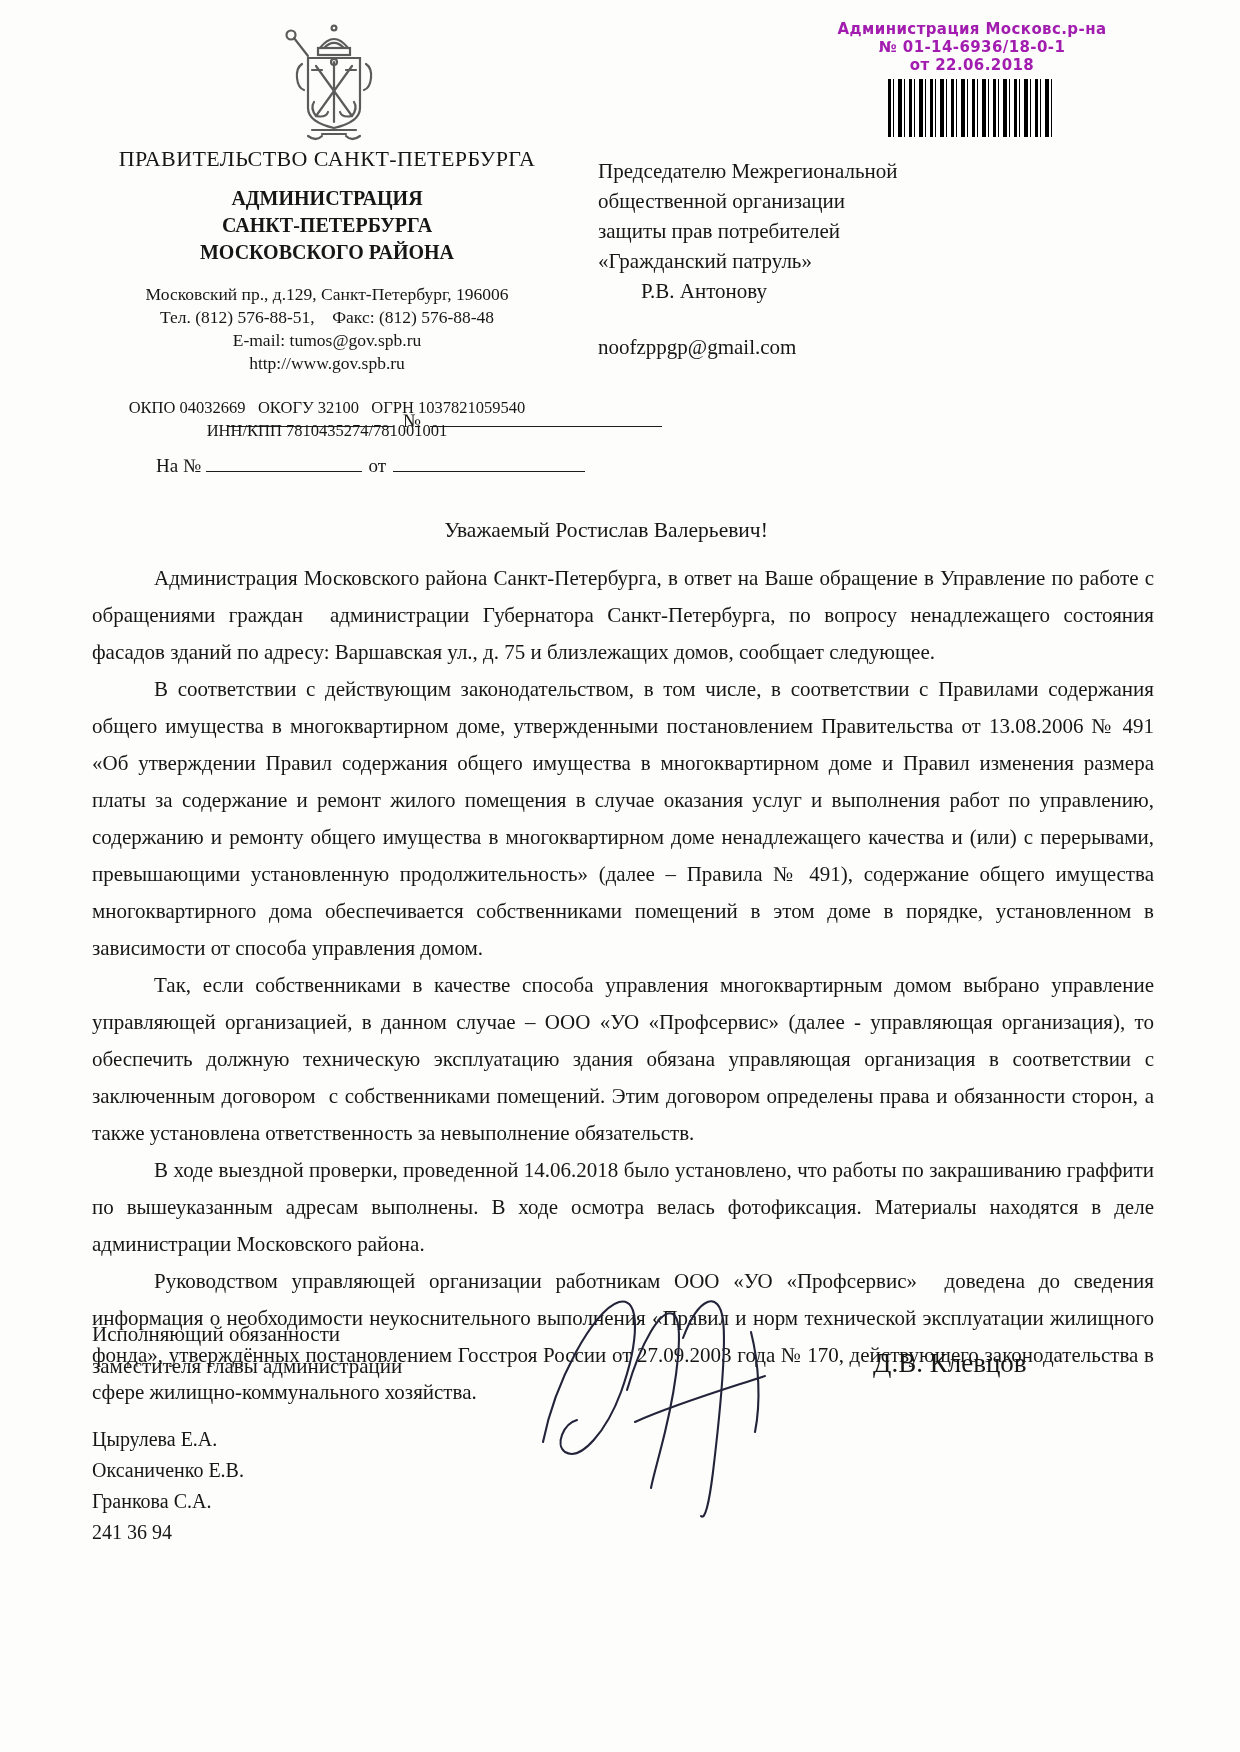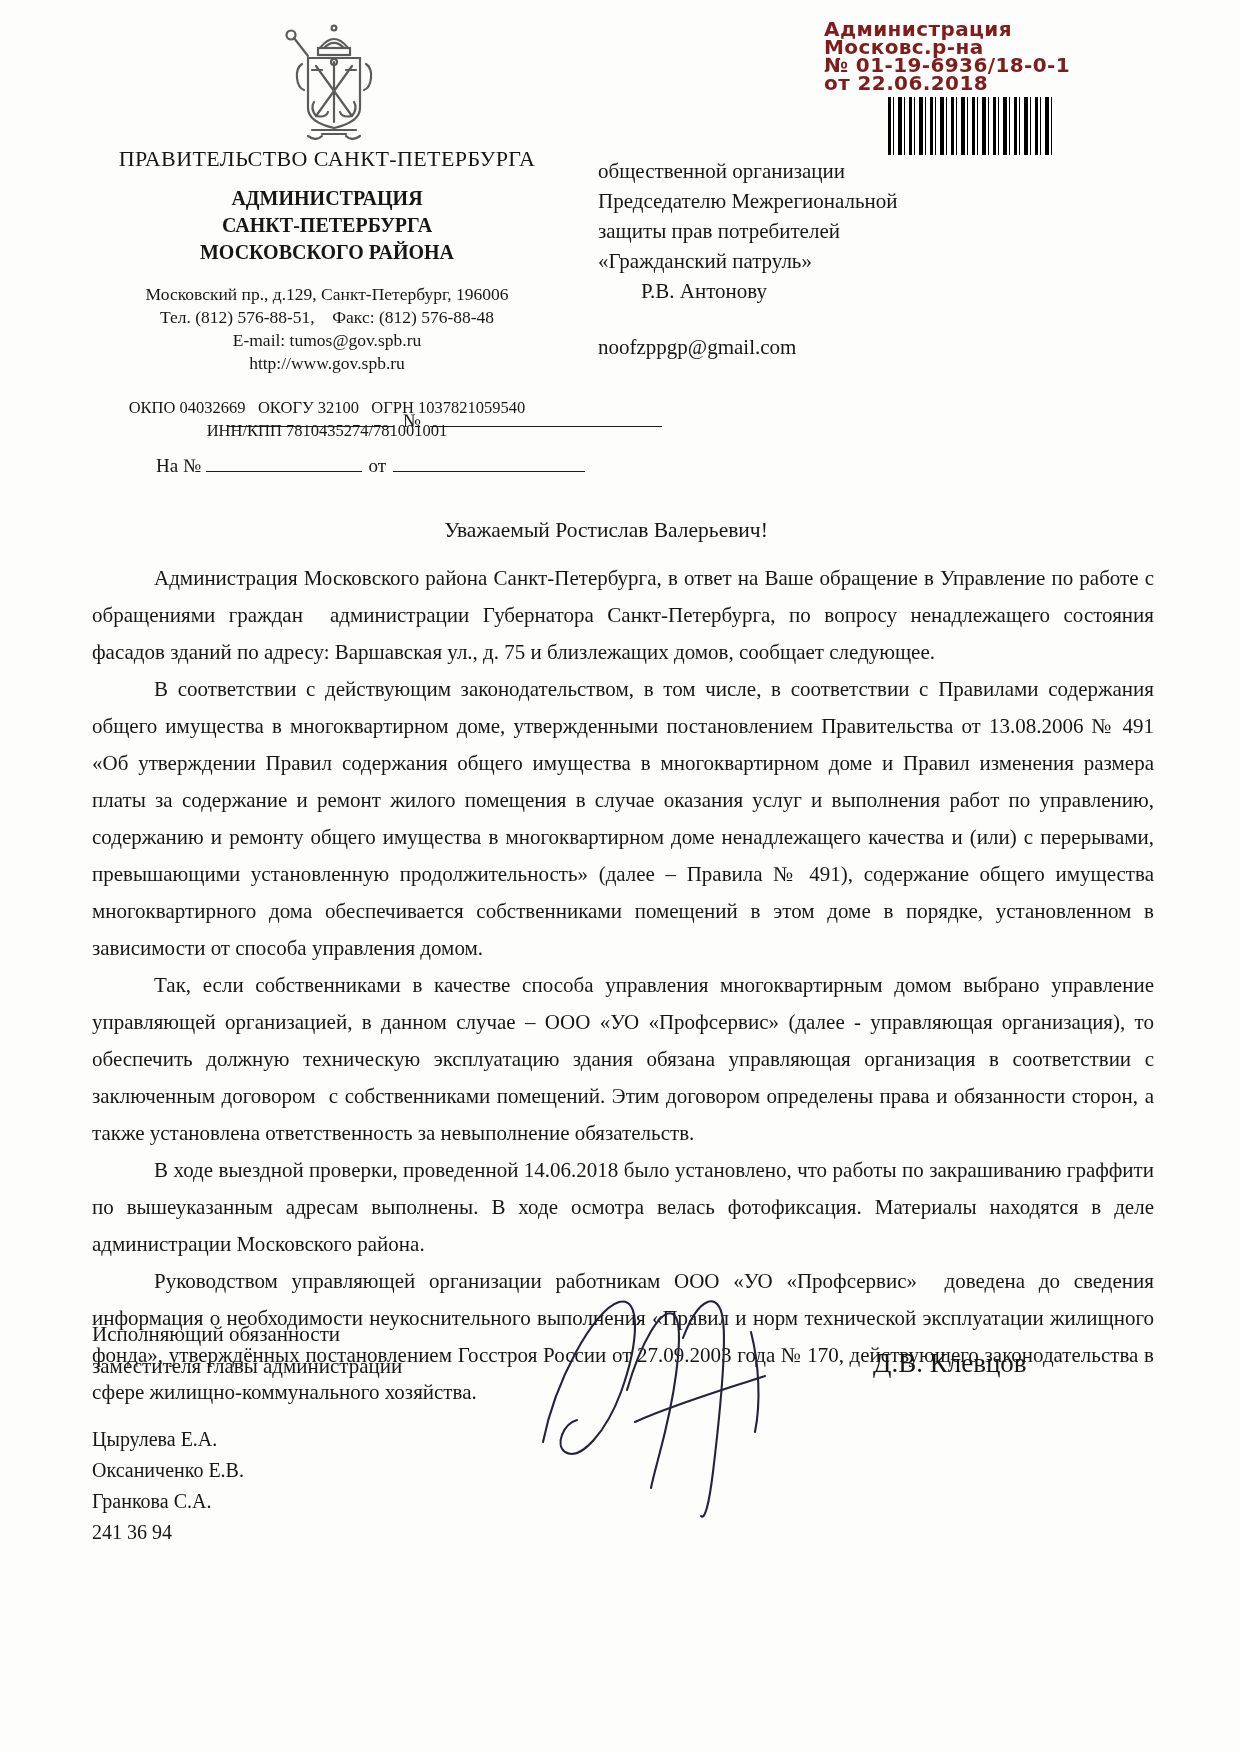--- a/index.html
+++ b/index.html
@@ -3,23 +3,23 @@
 <meta charset="utf-8">
 <style>
   html,body { margin:0; padding:0; background:#888; }
   .page {
     position:relative; width:1240px; height:1752px; margin:0 auto;
     background:#fdfdfc; color:#161616; overflow:hidden;
     font-family:"Liberation Serif","DejaVu Serif",serif;
   }
   
   .stamp {
-    position:absolute; top:20px; left:824px; width:296px; 
+    position:absolute; top:20px; left:824px; width:296px; text-align:center;
     font-family:"DejaVu Sans",sans-serif; font-weight:bold;
-    font-size:20px; line-height:18px; color:#7f1d1d; letter-spacing:0.4px;
+    font-size:15px; line-height:18px; color:#a21caf; letter-spacing:0.4px;
   }
   .barcode {
     width:168px; height:58px; margin:5px auto 0;
     background:repeating-linear-gradient(90deg,
       #000 0 3px,#fff 3px 5px,#000 5px 6px,#fff 6px 10px,
       #000 10px 14px,#fff 14px 16px,#000 16px 17px,#fff 17px 21px);
   }
   
   .coat { position:absolute; top:24px; left:278px; width:112px; height:122px; }
   
@@ -50,21 +50,21 @@
   
   .contacts { position:absolute; top:1424px; left:92px; font-size:20px; line-height:31px; }
 </style>
 </head>
 <body>
 
 <div class="page">
 
   <div class="stamp">
     <div>Администрация Московс.р-на</div>
-    <div>№ 01-19-6936/18-0-1</div>
+    <div>№ 01-14-6936/18-0-1</div>
     <div>от 22.06.2018</div>
     <div class="barcode"></div>
   </div>
 
   <svg class="coat" viewBox="0 0 112 122">
     <g fill="none" stroke="#4a4a4a" stroke-width="2.2" stroke-linecap="round" opacity="0.9">
 
       <path d="M42,24 Q56,6 70,24"></path>
       <path d="M46,24 Q56,14 66,24"></path>
       <rect x="40" y="24" width="32" height="7"></rect>
@@ -114,22 +114,22 @@
   </div>
 
   <div class="ref-line" style="top:455px; left:156px;">
     <span>На №</span>
     <span class="blank" style="width:156px;"></span>
     <span style="padding:0 2px;">от</span>
     <span class="blank" style="width:192px;"></span>
   </div>
 
   <div class="recipient">
+    <div>Председателю Межрегиональной</div>
     <div>общественной организации</div>
-    <div>Председателю Межрегиональной</div>
     <div>защиты прав потребителей</div>
     <div>«Гражданский патруль»</div>
     <div class="indent">Р.В. Антонову</div>
     <div class="recipient-email">noofzppgp@gmail.com</div>
   </div>
 
   <div class="salutation">Уважаемый Ростислав Валерьевич!</div>
 
   <div class="body-text">
     <p>Администрация Московского района Санкт-Петербурга, в ответ на Ваше обращение в Управление по работе с обращениями граждан  администрации Губернатора Санкт-Петербурга, по вопросу ненадлежащего состояния фасадов зданий по адресу: Варшавская ул., д. 75 и близлежащих домов, сообщает следующее.</p>

